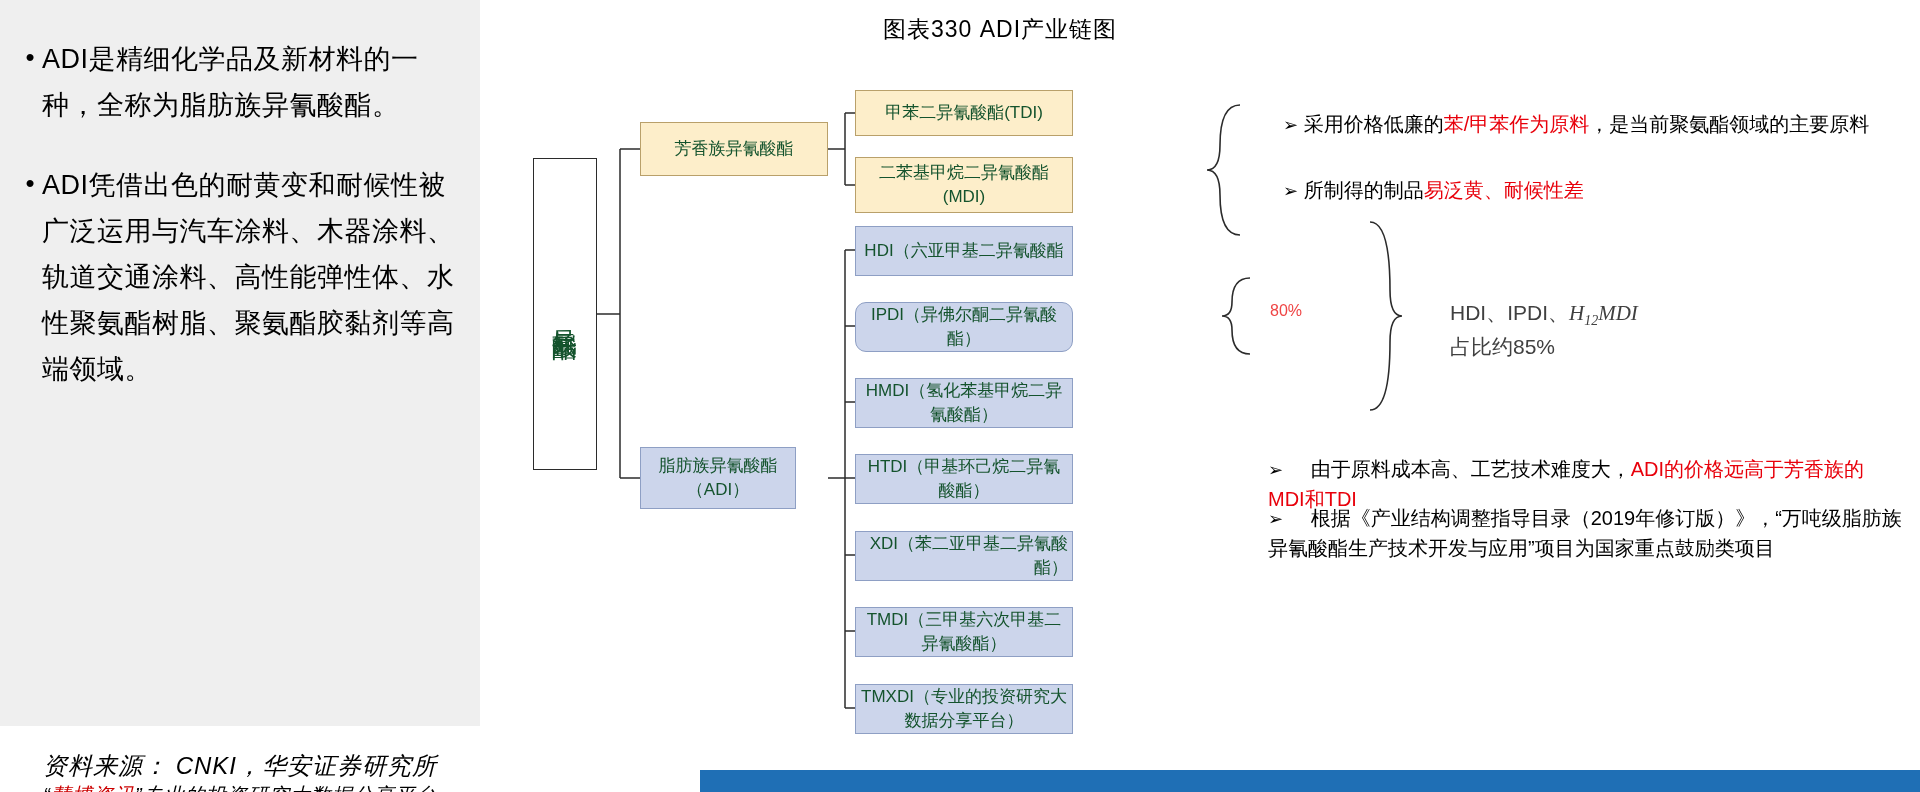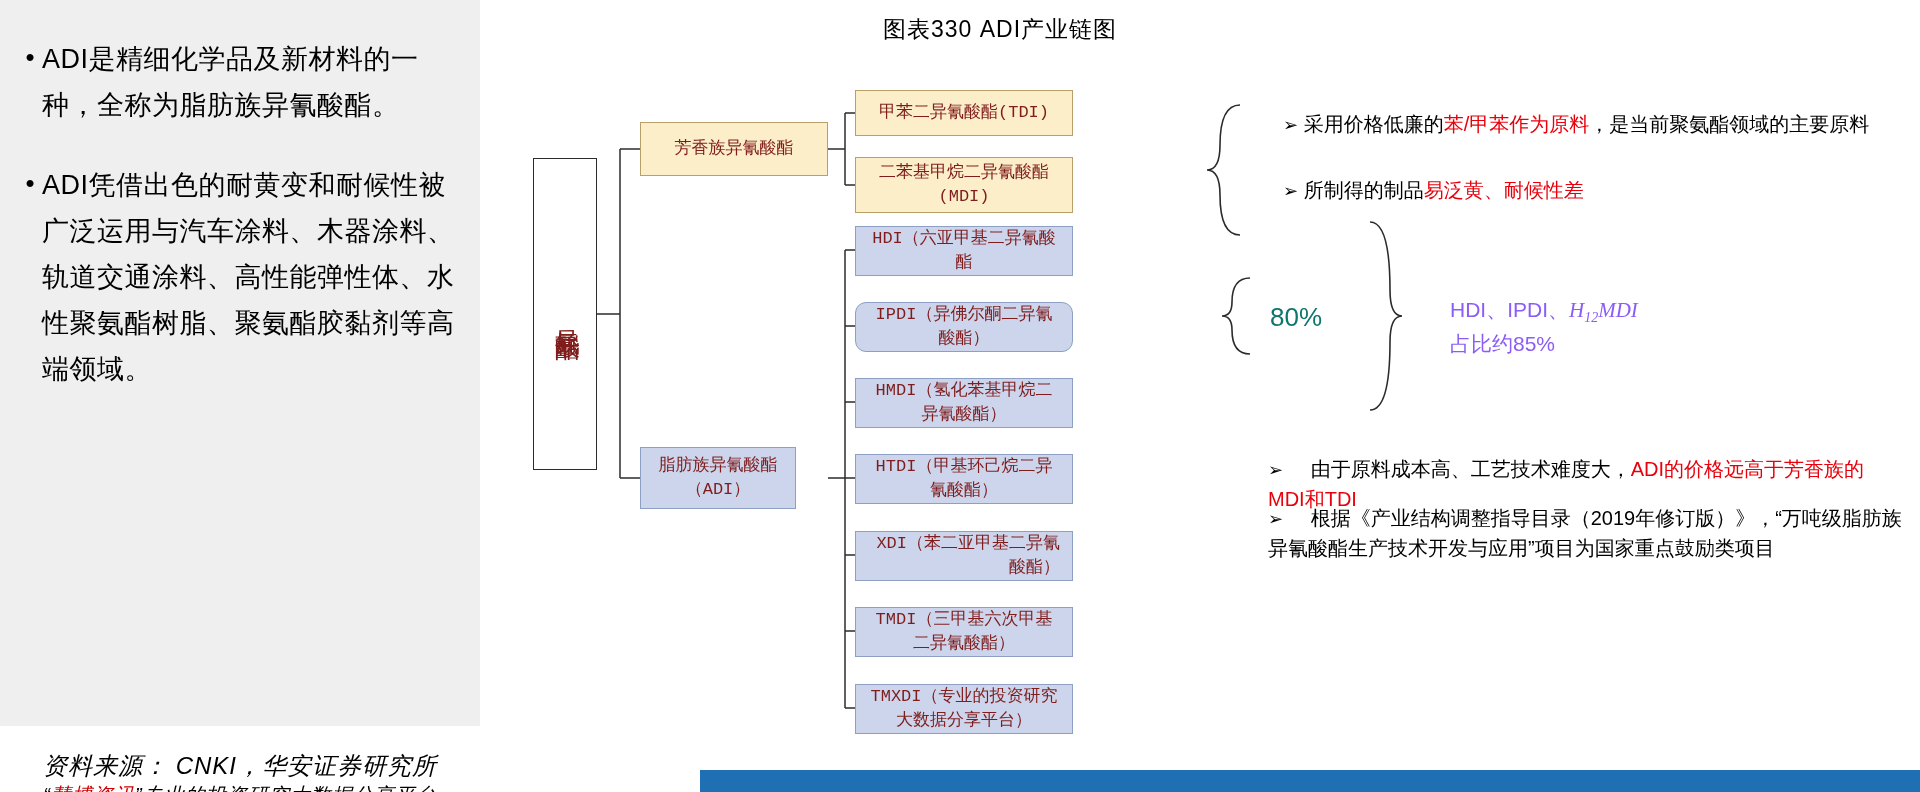--- a/index.html
+++ b/index.html
@@ -36,21 +36,21 @@
   .source2 .red{color:#cc0000;}
   
   .chart-title{
     position:absolute;left:700px;top:14px;width:600px;text-align:center;
     font-size:23px;color:#000;letter-spacing:1px;
   }
   
   .box{
     position:absolute;box-sizing:border-box;border:1px solid #2b2b2b;
     display:flex;align-items:center;justify-content:center;text-align:center;
-    font-size:17px;line-height:24px;color:#7f1d1d;padding:2px 12px;font-family:Liberation Mono, monospace;
+    font-size:17px;line-height:24px;color:#14532d;padding:2px 4px;
   }
   .box.root{
     left:533px;top:158px;width:64px;height:312px;background:#ffffff;
     font-size:25px;line-height:34px;letter-spacing:2px;
   }
   .box.root span{writing-mode:vertical-rl;text-orientation:upright;}
   .box.cat-arom{
     left:640px;top:122px;width:188px;height:54px;background:#fdeeca;border-color:#b9a06a;
   }
   .box.cat-ali{
@@ -62,24 +62,24 @@
   .box.leaf.arom{background:#fdeeca;border-color:#b9a06a;}
   
   .ann{
     position:absolute;font-size:20px;line-height:29px;color:#000;
   }
   .ann .red{color:#e8000b;}
   .arrow-mark{
     position:absolute;font-size:18px;color:#000;
   }
   .pct{
-    position:absolute;font-size:26px;color:#0f766e;
+    position:absolute;font-size:16px;color:#ef4444;
   }
   .formula{
-    position:absolute;font-size:21px;line-height:28px;color:#8b5cf6;
+    position:absolute;font-size:21px;line-height:34px;color:#404040;
   }
   .formula sub{font-size:14px;}
   .italicf{font-family:"Liberation Serif","DejaVu Serif",serif;font-style:italic;}
   
   .bottom-bar{
     position:absolute;left:700px;top:770px;width:1220px;height:24px;background:#1f6fb5;
   }
   svg.connectors{position:absolute;left:0;top:0;width:1920px;height:792px;pointer-events:none;}
 </style>
 </head>

